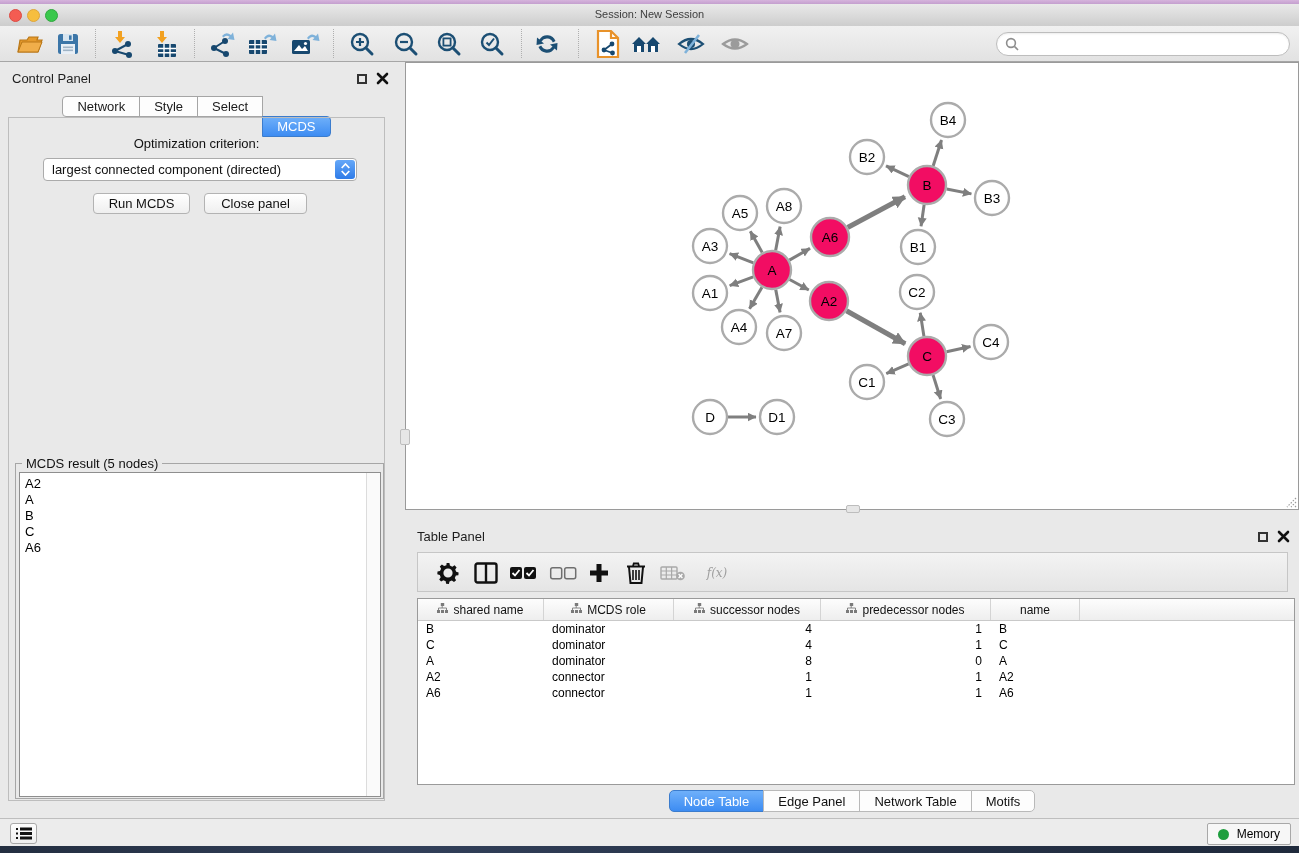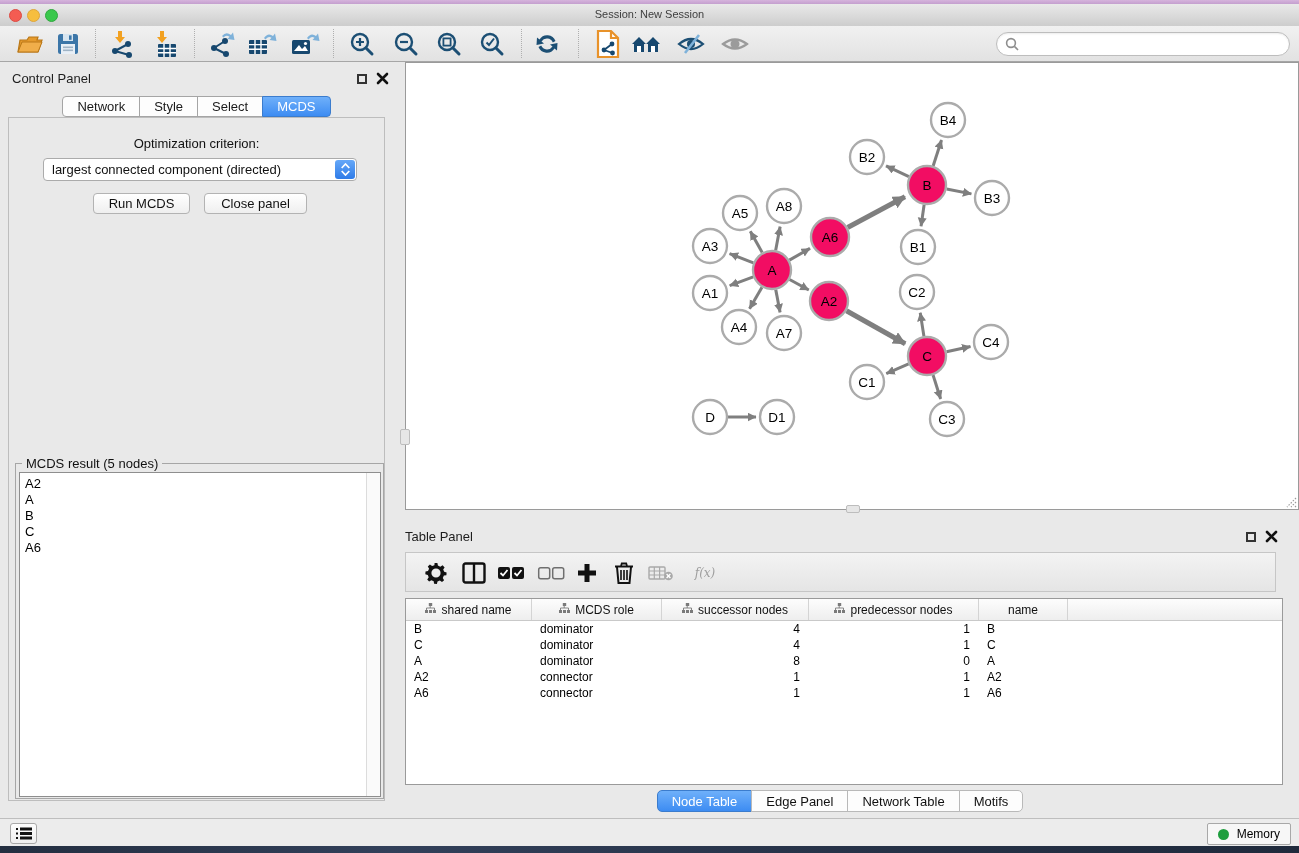--- a/index.html
+++ b/index.html
@@ -33,21 +33,21 @@
   
   .control-panel { position:absolute; left:0; top:62px; width:393px; height:756px; background:#E9E9E9; }
   .panel-head { position:absolute; left:12px; top:9px; font-size:13px; color:#1E1E1E; }
   .panel-float { position:absolute; width:10px; height:10px; border:2px solid #333; top:12px; }
   .panel-close { position:absolute; top:10px; width:13px; height:13px; }
   .cp-tabs { position:absolute; top:34px; left:0; right:0; display:flex; justify-content:center; }
   .tab { height:21px; line-height:20px; padding:0 14px; background:#FDFDFD;
     border:1px solid #A5A5A5; font-size:13px; color:#1A1A1A; margin-left:-1px; }
   .tab:first-child { border-radius:4px 0 0 4px; margin-left:0; }
   .tab:last-child { border-radius:0 4px 4px 0; }
-  .tab.active { background:linear-gradient(#6FB0FA,#3D8CF2); color:#fff; border-color:#3B7CCD; }
+  .tab.active { background:linear-gradient(#6FB0FA,#3D8CF2); color:#fff; border-color:#3B7CCD;margin-top:20px; }
   .cp-box { position:absolute; left:8px; top:55px; width:377px; height:684px;
     border:1px solid #BDBDBD; }
   .opt-label { position:absolute; top:18px; left:0; right:0; text-align:center;
     font-size:13px; color:#111; }
   .dropdown { position:absolute; left:34px; top:40px; width:314px; height:23px;
     background:#fff; border:1px solid #ABABAB; border-radius:4px; font-size:13px;
     line-height:21px; padding-left:8px; color:#111; }
   .dd-stepper { position:absolute; right:1px; top:1px; width:20px; height:19px;
     border-radius:3px; background:linear-gradient(#66A8F8,#2E7BE8);
     display:flex; flex-direction:column; align-items:center; justify-content:center; gap:1px; }
@@ -76,21 +76,21 @@
   .net-title { position:absolute; left:0; right:0; top:5px; text-align:center;
     font-size:13px; color:#333; }
   .net-canvas { position:absolute; left:0; top:25px; width:892px; height:421px; background:#fff;border-radius:9px; }
   .thumb-left { position:absolute; left:-6px; top:366px; width:10px; height:16px;
     background:#E6E6E6; border:1px solid #BDBDBD; border-radius:2px; }
   .thumb-bottom { position:absolute; left:440px; bottom:-4px; width:14px; height:8px;
     background:#E6E6E6; border:1px solid #BDBDBD; border-radius:2px; }
   .resize-grip { position:absolute; right:1px; bottom:1px; }
 
   
-  .table-panel { position:absolute; left:393px; top:520px; width:894px; height:298px; background:#E9E9E9; }
+  .table-panel { position:absolute; left:405px; top:520px; width:894px; height:298px; background:#E9E9E9; }
   .tp-toolbar { position:absolute; left:12px; top:32px; width:871px; height:40px;
     background:linear-gradient(#F3F3F3,#E5E5E5); border:1px solid #C6C6C6; }
   .tp-ic { position:absolute; top:4px; width:32px; height:32px; display:flex;
     align-items:center; justify-content:center; }
   .fx { font-family:"DejaVu Serif", serif; font-style:italic; font-size:12px; color:#9E9E9E; }
   .dtable { position:absolute; left:12px; top:78px; width:878px; height:187px;
     background:#fff; border:1px solid #9A9A9A; overflow:hidden; }
   .thead { display:flex; height:22px; background:linear-gradient(#FDFDFD,#EEEEEE);
     border-bottom:1px solid #C9C9C9; }
   .th { display:flex; align-items:center; justify-content:center; gap:5px;

